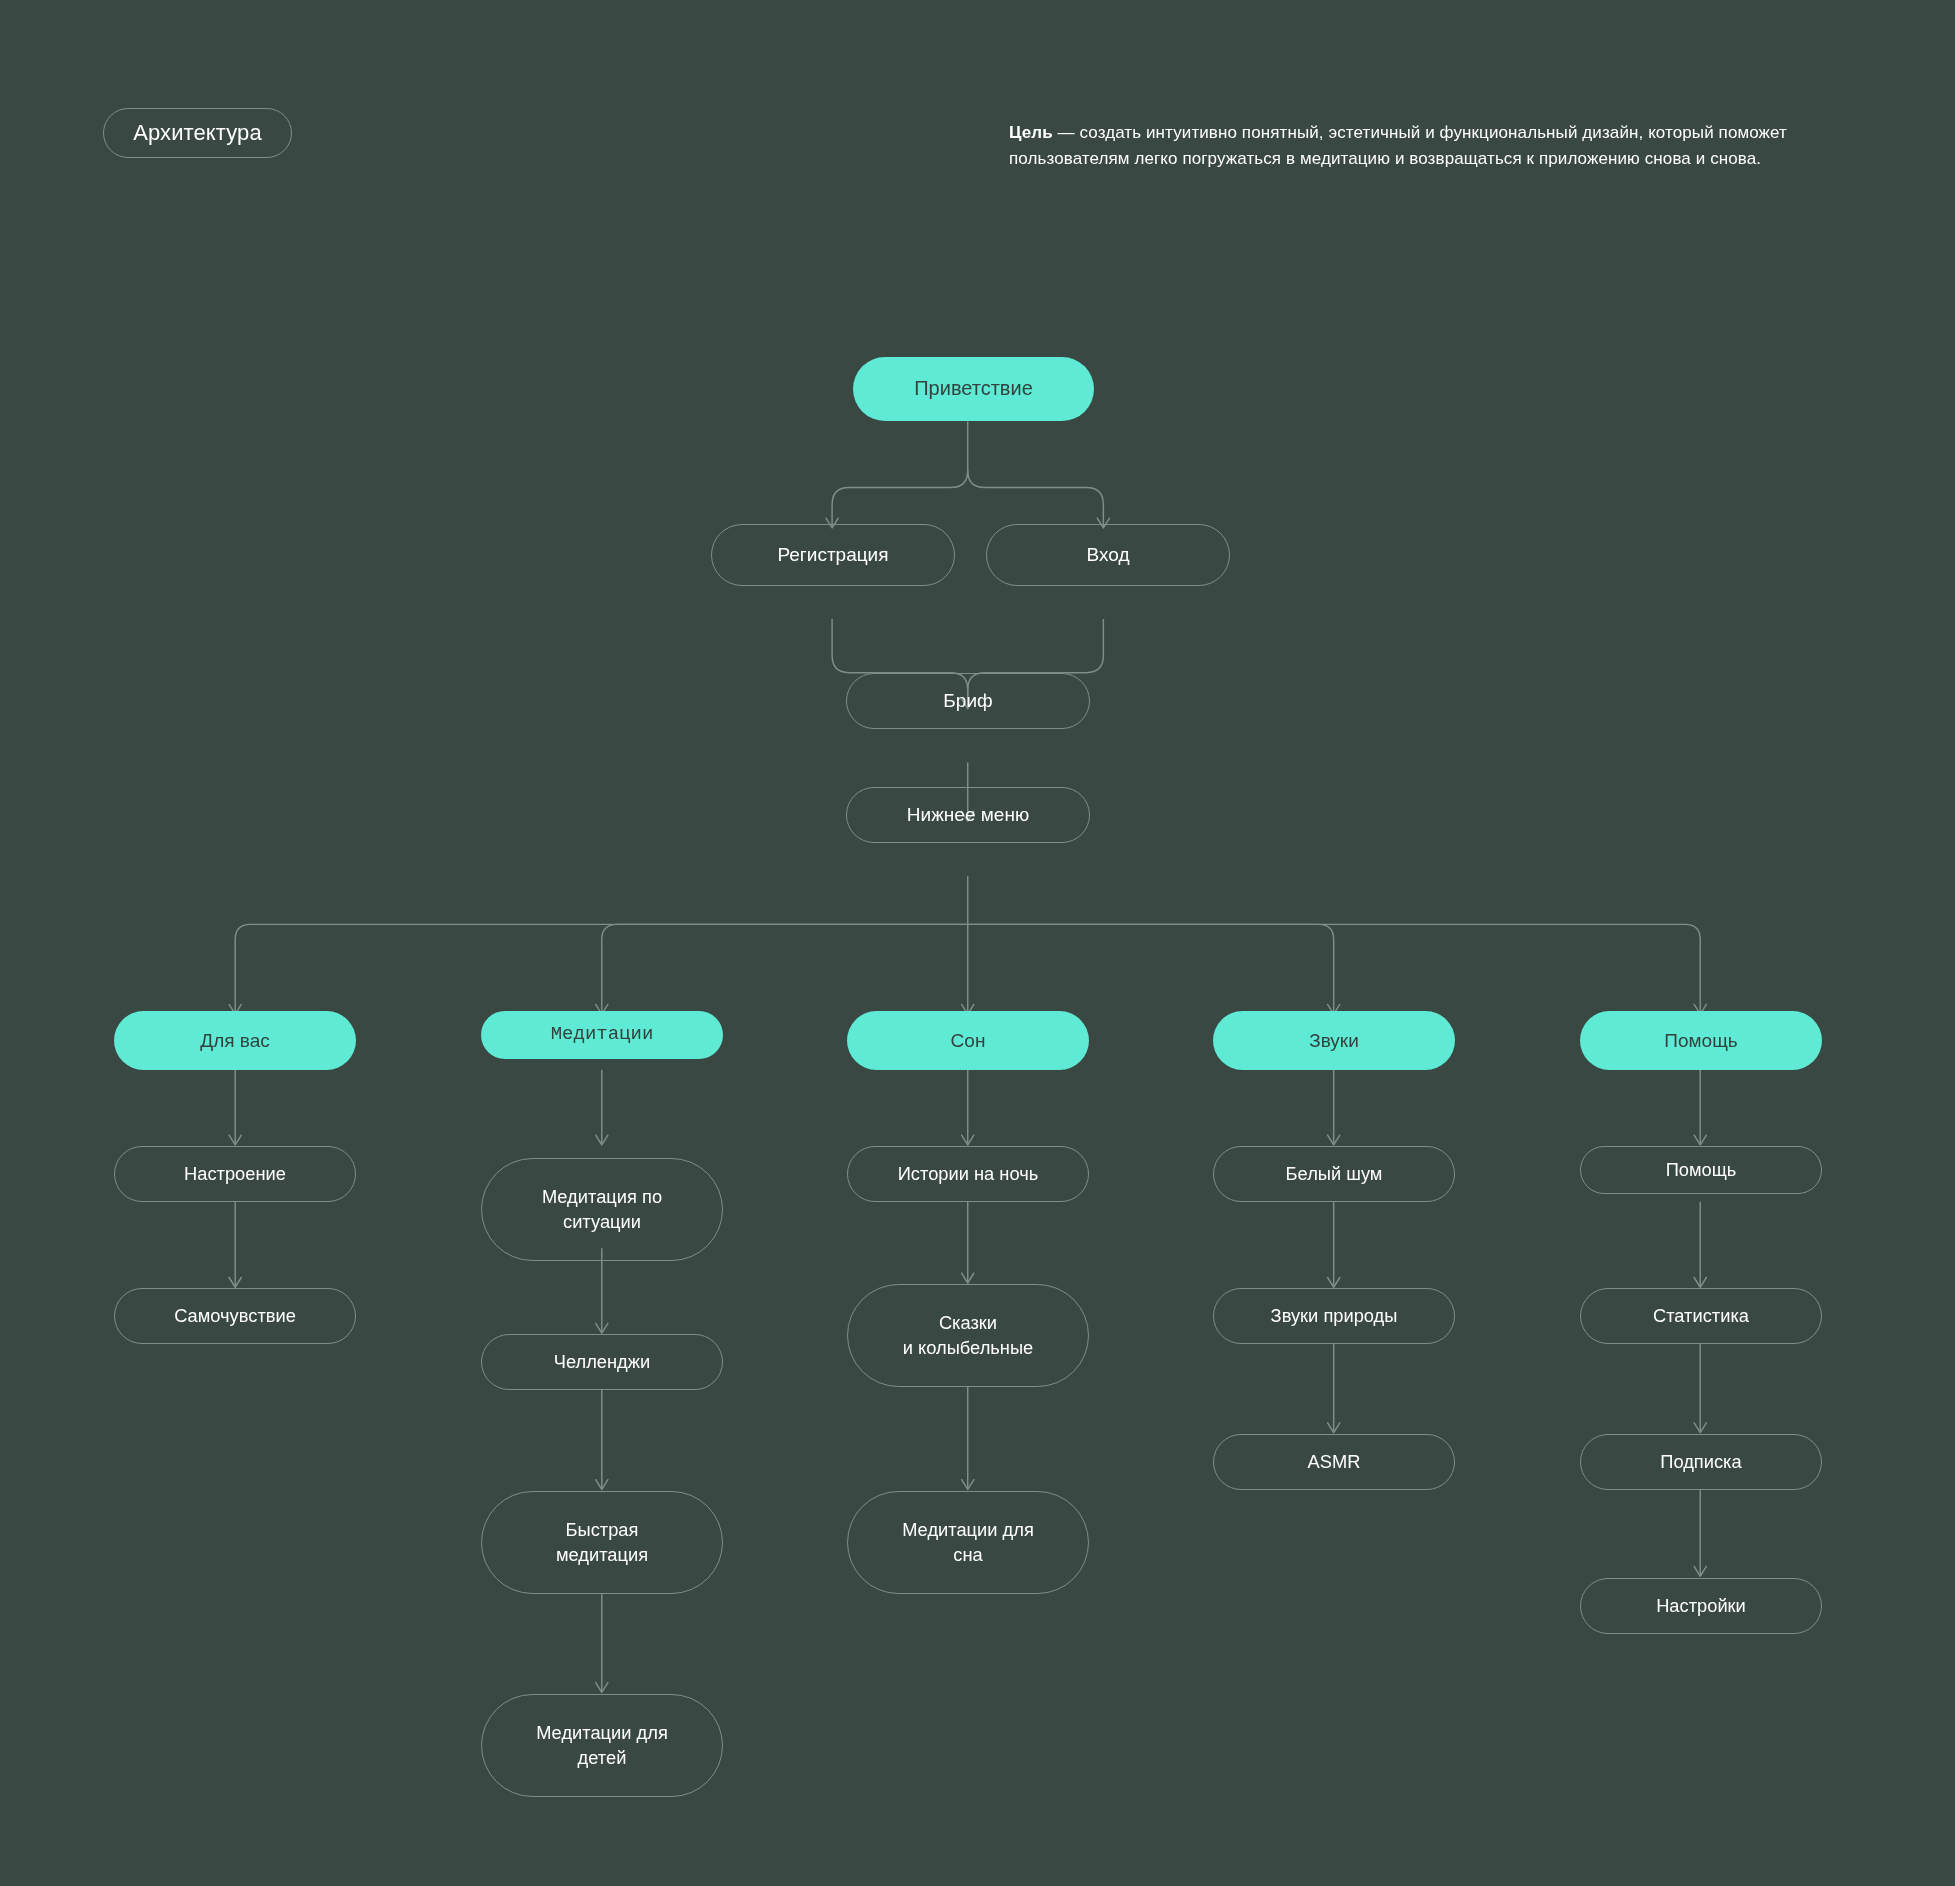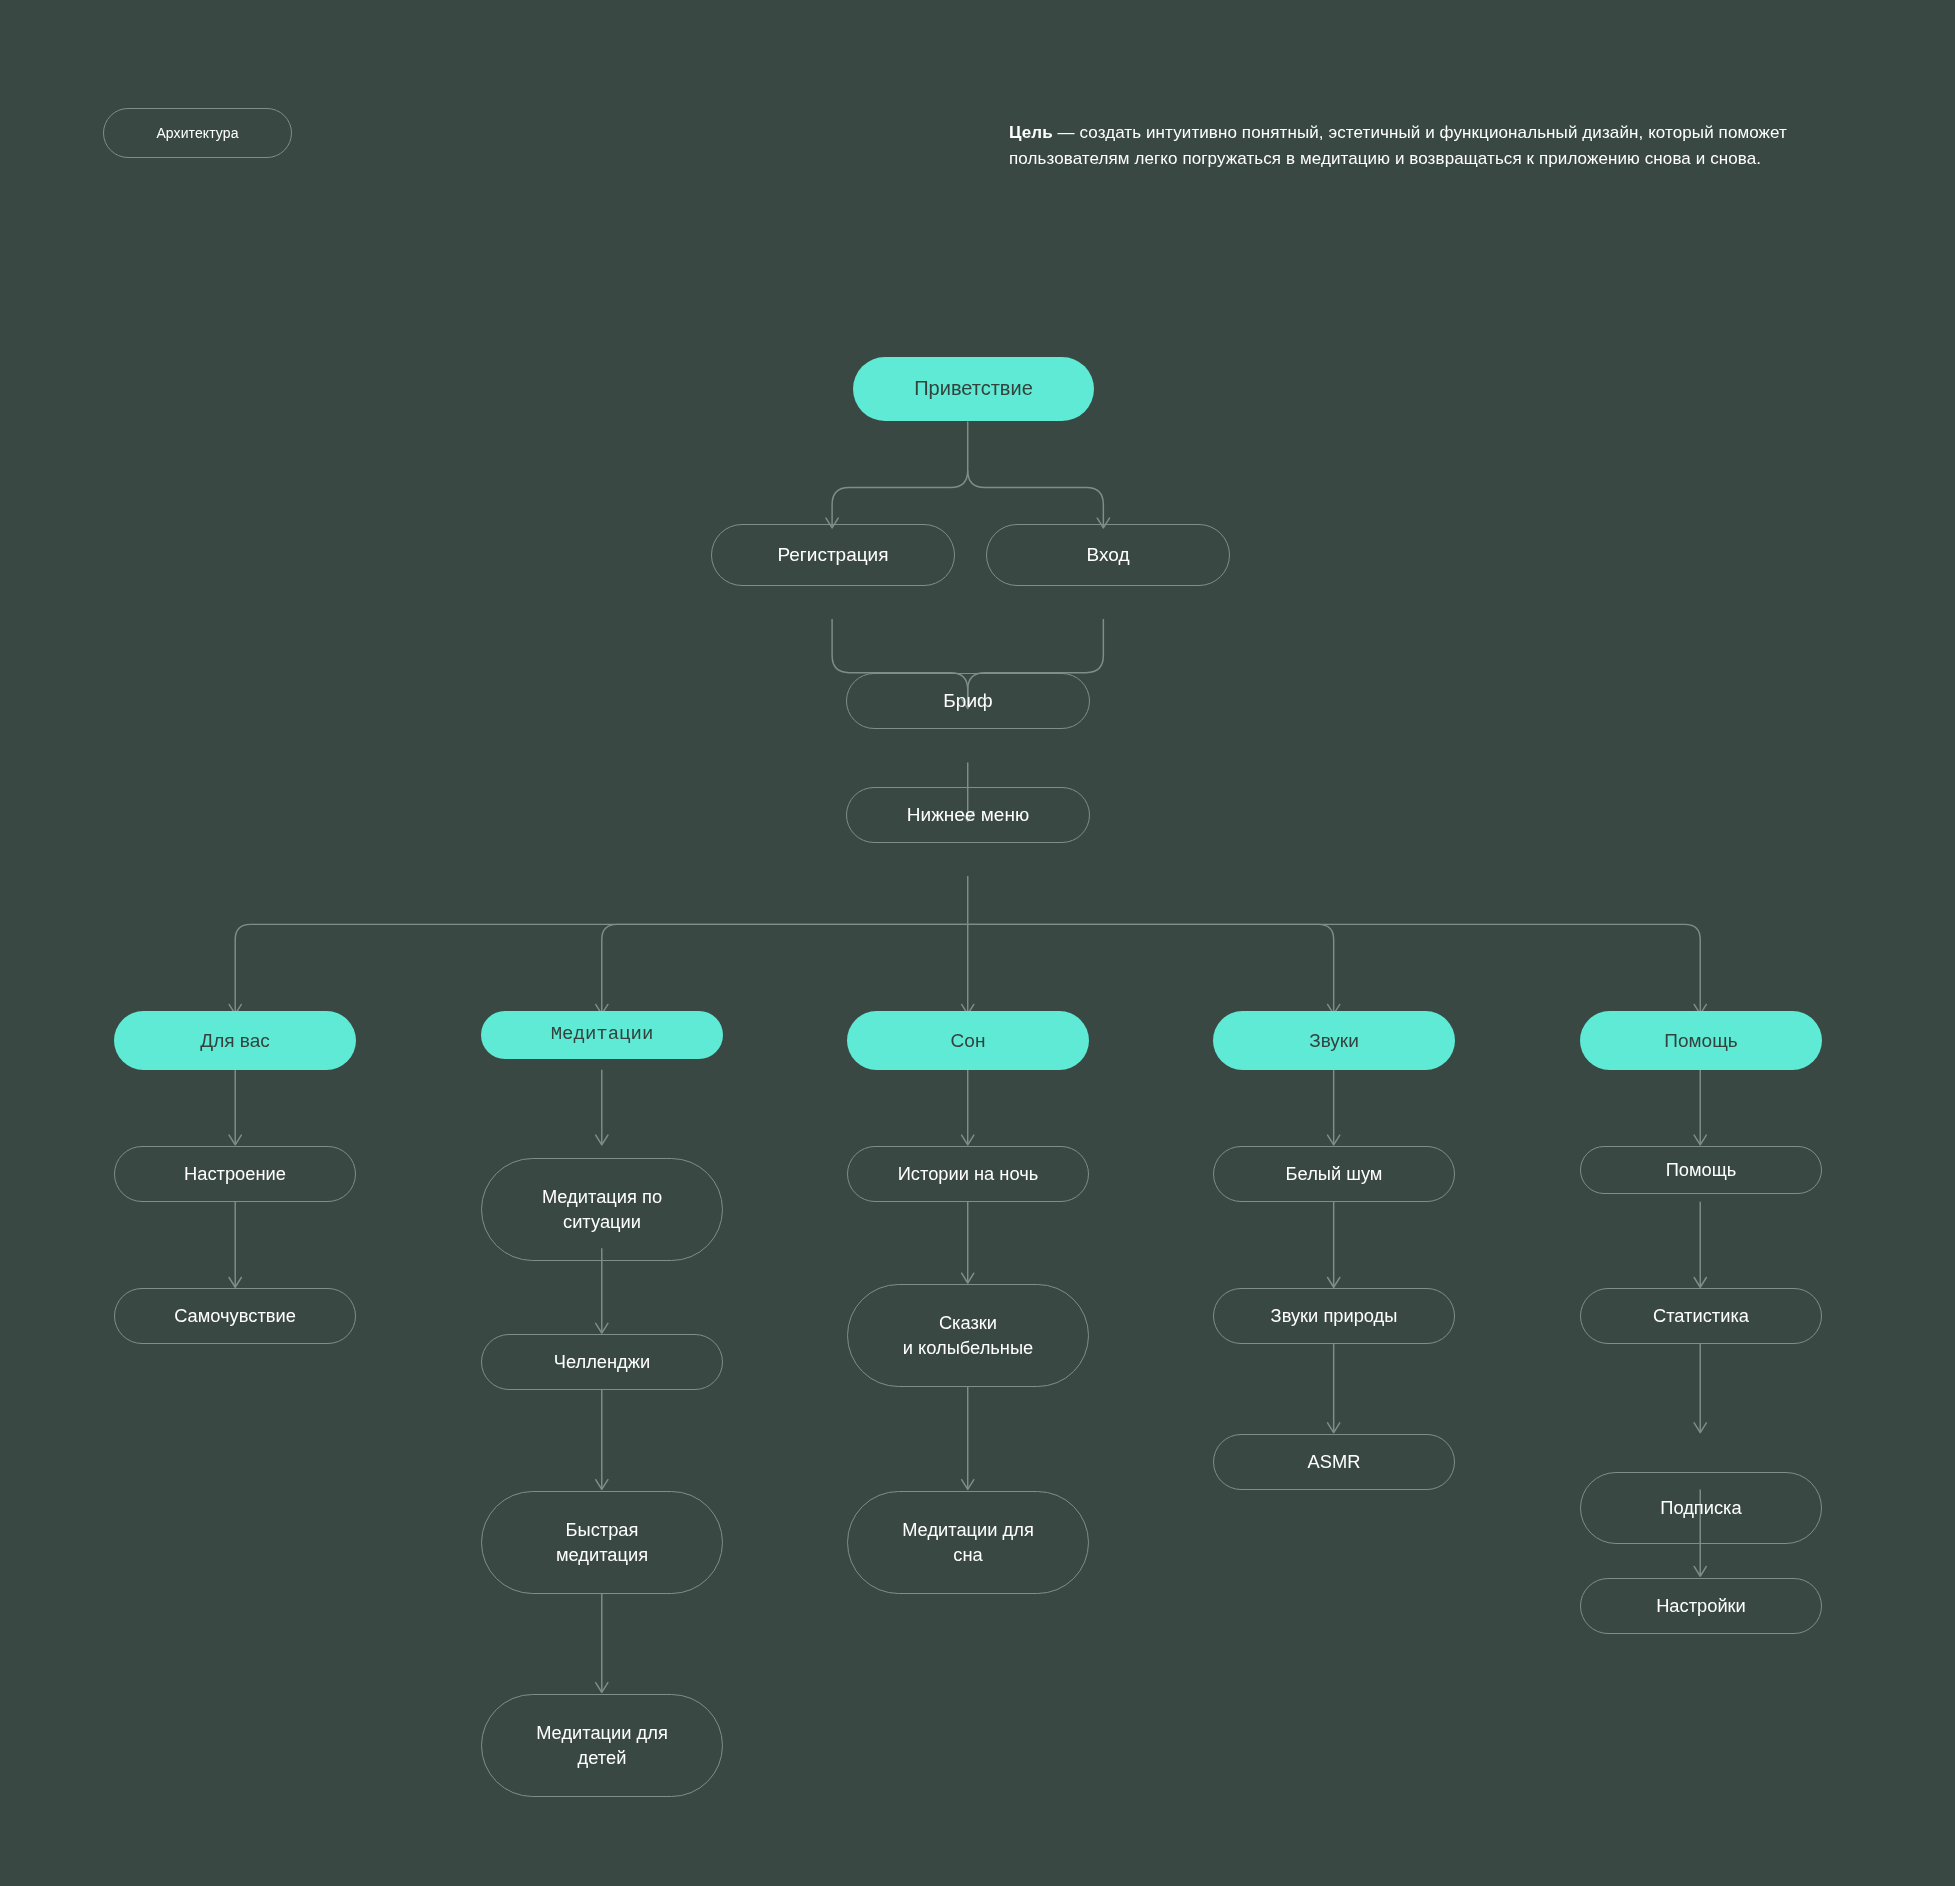--- a/index.html
+++ b/index.html
@@ -26,21 +26,21 @@
     height: 50px;
     border: 1.2px solid #7e8e88;
     border-radius: 25px;
     display: flex;
     align-items: center;
     justify-content: center;
     box-sizing: border-box;
   }
   #badge-architecture .badge-label {
     color: #ffffff;
-    font-size: 14px;
+    font-size: 22px;
     letter-spacing: 0.1px;
   }
 
   #goal-statement {
     position: absolute;
     left: 1009px;
     top: 103px;
     width: 849px;
     color: #ffffff;
     font-size: 17px;
@@ -264,19 +264,19 @@
 <div class="node outline size-leaf" style="left:1213px; top:1434px; width:242px; height:56px;">
   <span class="node-label">ASMR</span>
 </div>
 
 <div class="node outline size-leaf" style="left:1580px; top:1146px; width:242px; height:48px;">
   <span class="node-label">Помощь</span>
 </div>
 <div class="node outline size-leaf" style="left:1580px; top:1288px; width:242px; height:56px;">
   <span class="node-label">Статистика</span>
 </div>
-<div class="node outline size-leaf" style="left:1580px; top:1434px; width:242px; height:72px;margin-top:38px;">
+<div class="node outline size-leaf" style="left:1580px; top:1434px; width:242px; height:56px;">
   <span class="node-label">Подписка</span>
 </div>
 <div class="node outline size-leaf" style="left:1580px; top:1578px; width:242px; height:56px;">
   <span class="node-label">Настройки</span>
 </div>
 
 
 </body></html>

